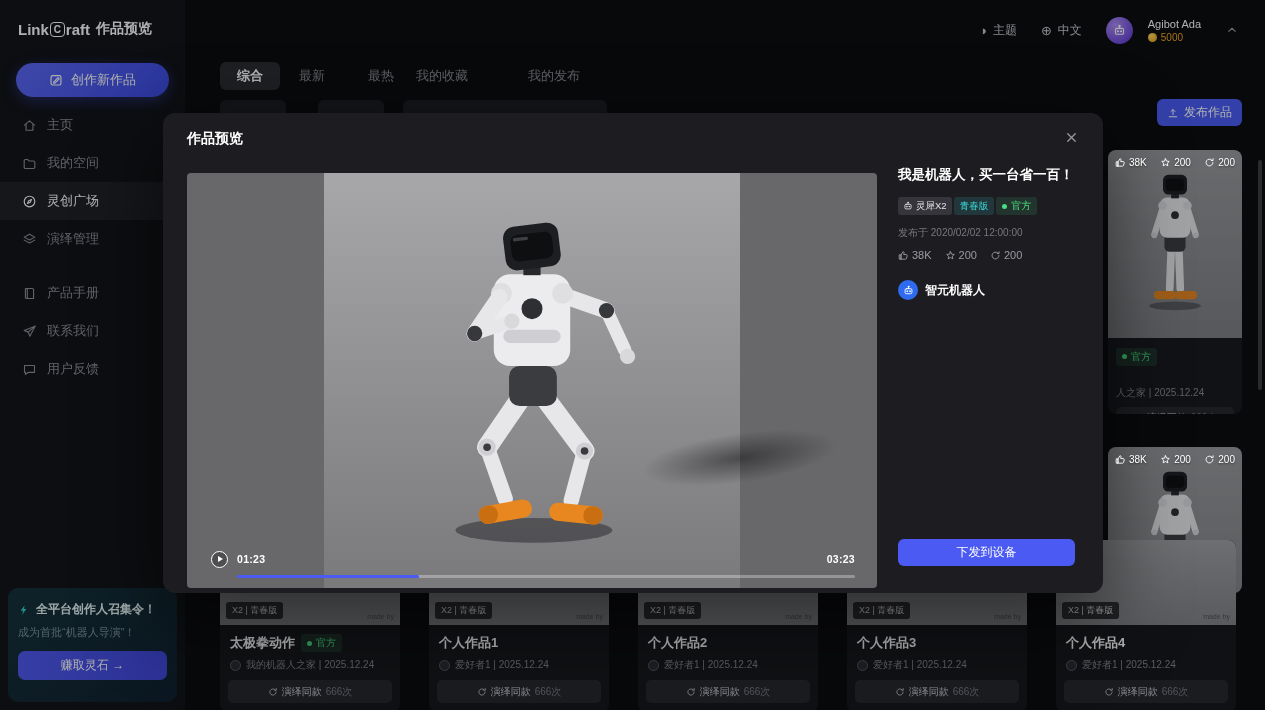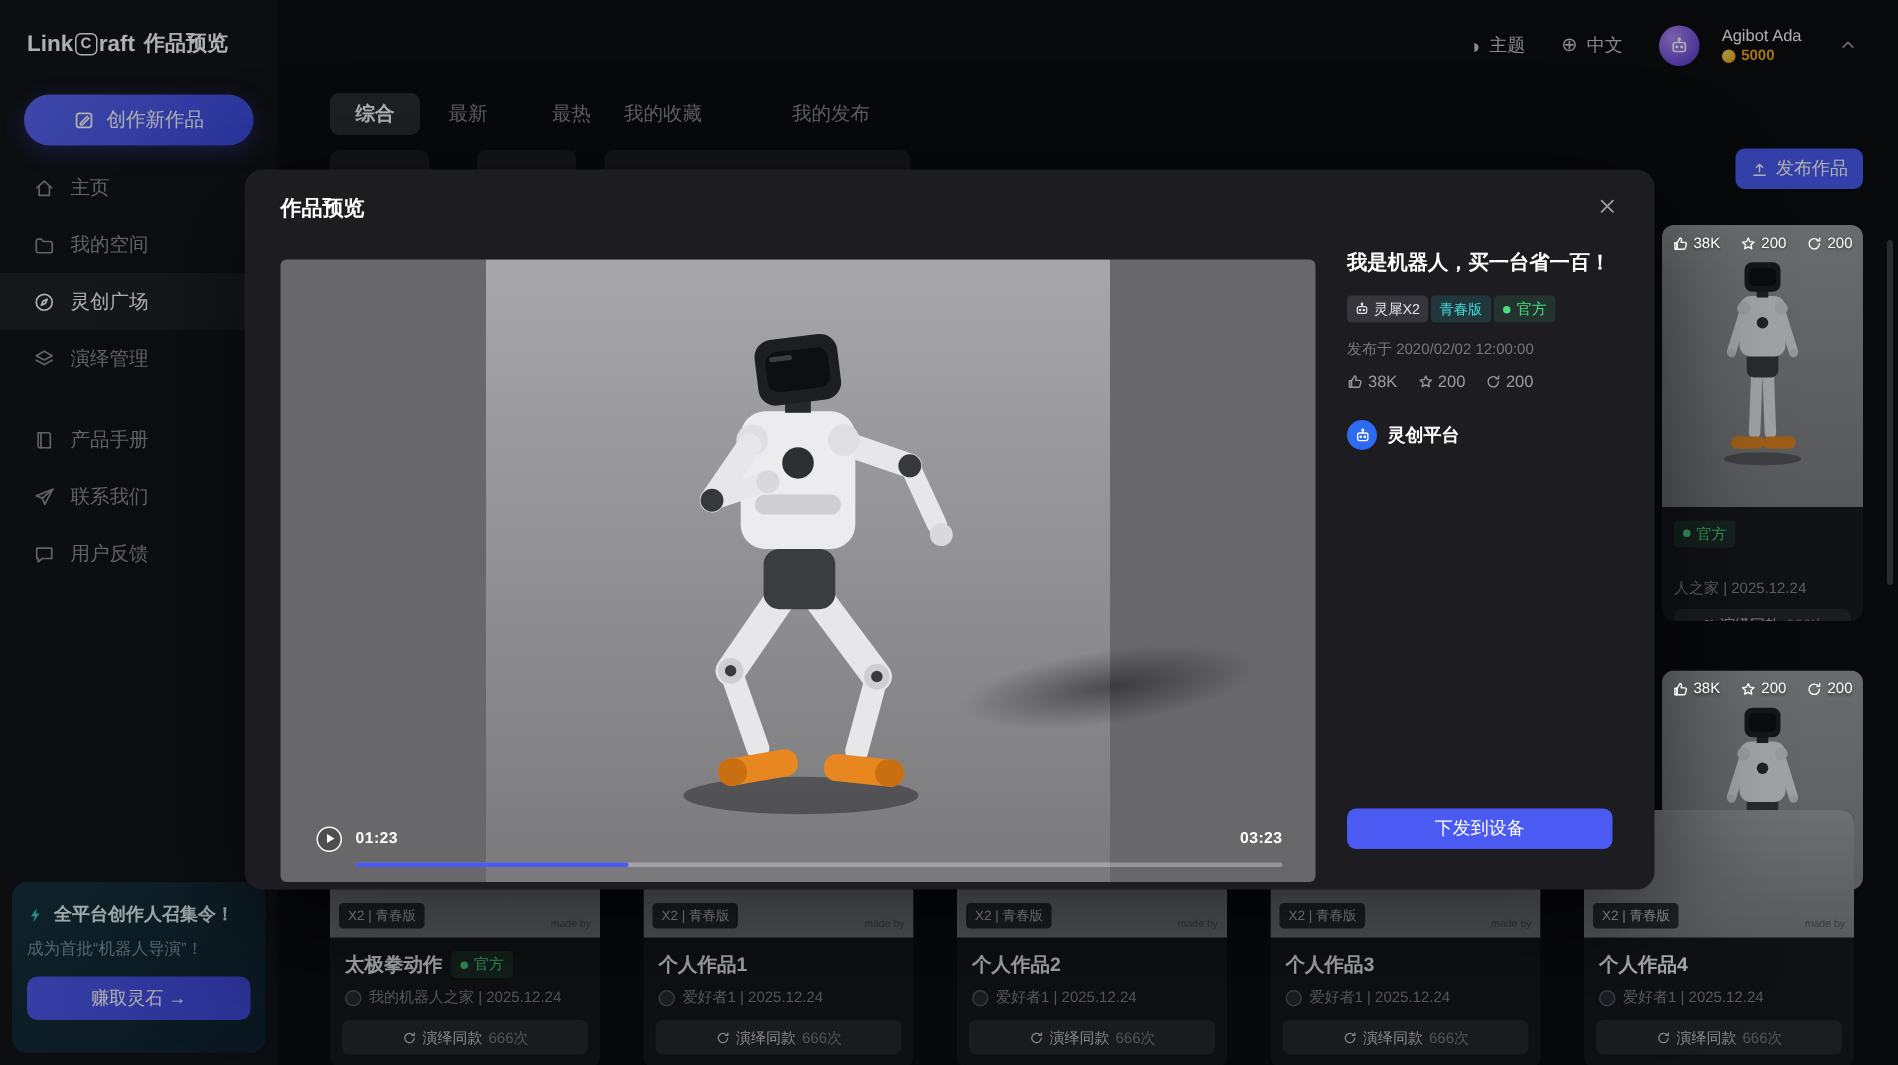--- a/index.html
+++ b/index.html
@@ -27,35 +27,35 @@
   .promo-btn{margin-top:11px;width:100%;height:29px;border:none;border-radius:7px;background:linear-gradient(90deg,#4e58ee,#4047d8);color:#fff;font-size:12px;cursor:pointer}
 
   
   .topbar{position:absolute;left:185px;top:0;right:0;height:60px;display:flex;align-items:center;justify-content:flex-end;gap:24px;padding-right:26px}
   .tb-item{display:flex;align-items:center;gap:6px;font-size:12px;color:#c9c9cf;cursor:pointer}
   .tb-ic{font-size:13px;color:#c9c9cf}
   .user{display:flex;align-items:center;gap:15px;cursor:pointer}
   .avatar{width:27px;height:27px;border-radius:50%;background:radial-gradient(circle at 35% 30%,#b08cf5,#6a46d8 75%);display:flex;align-items:center;justify-content:center}
   .avatar .ic{width:13px;height:13px;stroke:#fff}
   .user-name{font-size:11px;color:#fff}
-  .user-coins{display:flex;align-items:center;gap:4px;margin-top:2px;font-size:10px;color:#f5a623;font-weight:700}
+  .user-coins{display:flex;align-items:center;gap:4px;margin-top:2px;font-size:10px;color:#f5a623;font-weight:400}
   .coin{width:9px;height:9px;border-radius:50%;background:radial-gradient(circle at 35% 30%,#ffd95e,#ef9f0a)}
   .chev{width:14px;height:14px;stroke:#9a9aa0;fill:none;stroke-width:2;stroke-linecap:round;stroke-linejoin:round;cursor:pointer}
 
   
   .tab{position:absolute;top:62px;height:28px;display:flex;align-items:center;font-size:13px;color:#8a8a90;cursor:pointer}
   .tab.active{background:#2b2b30;border-radius:6px;padding:0 17px;color:#fff;font-weight:700}
   .t0{left:220px}.t1{left:299px}.t2{left:368px}.t3{left:416px}.t4{left:528px}
   .filter{position:absolute;top:100px;height:30px;background:#1c1c20;border-radius:6px}
   .f1{left:220px;width:66px}.f2{left:318px;width:66px}.f3{left:403px;width:204px}
   .publish-btn{position:absolute;left:1157px;top:99px;width:85px;height:27px;border:none;border-radius:6px;background:#4a5cf5;color:#fff;font-size:12px;display:flex;align-items:center;justify-content:center;gap:5px;cursor:pointer}
   .publish-btn .ic{width:12px;height:12px}
 
   
-  .stat{display:flex;align-items:flex-start;gap:3px}
+  .stat{display:flex;align-items:center;gap:3px}
   .stat .ic{width:11px;height:11px;stroke-width:2}
   .b-official{display:inline-flex;align-items:center;gap:4px;font-size:10px;color:#4ade80;background:rgba(74,222,128,.12);border-radius:3px;padding:2px 6px;flex:none}
   .dot{width:5px;height:5px;border-radius:50%;background:#4ade80}
   .same-btn{width:100%;height:23px;border:none;border-radius:5px;background:#27272b;color:#c9c9cf;font-size:10px;display:flex;align-items:center;justify-content:center;gap:4px;cursor:pointer}
   .same-btn .ic{width:10px;height:10px}
   .same-btn .cnt{color:#7a7a80}
   .mini-logo{width:11px;height:11px;border-radius:50%;border:1px solid #5a5a60;background:#2a2a30;flex:none}
 
   .rcard{position:absolute;left:1108px;width:134px;background:#18181c;border-radius:8px;overflow:hidden}
   .rc1{top:150px;height:264px}
@@ -619,19 +619,19 @@
             </svg>
             <span>200</span>
           </span>
       </div>
       <div class="author">
         <span class="a-avatar">
             <svg class="ic">
               <use href="#i-robot"></use>
             </svg>
           </span>
-        <span class="author-name">灵创平台</span>
+        <span class="author-name">智元机器人</span>
       </div>
       <button class="cta">下发到设备</button>
     </div>
   </section>
 
 </div>
 
 </body></html>

